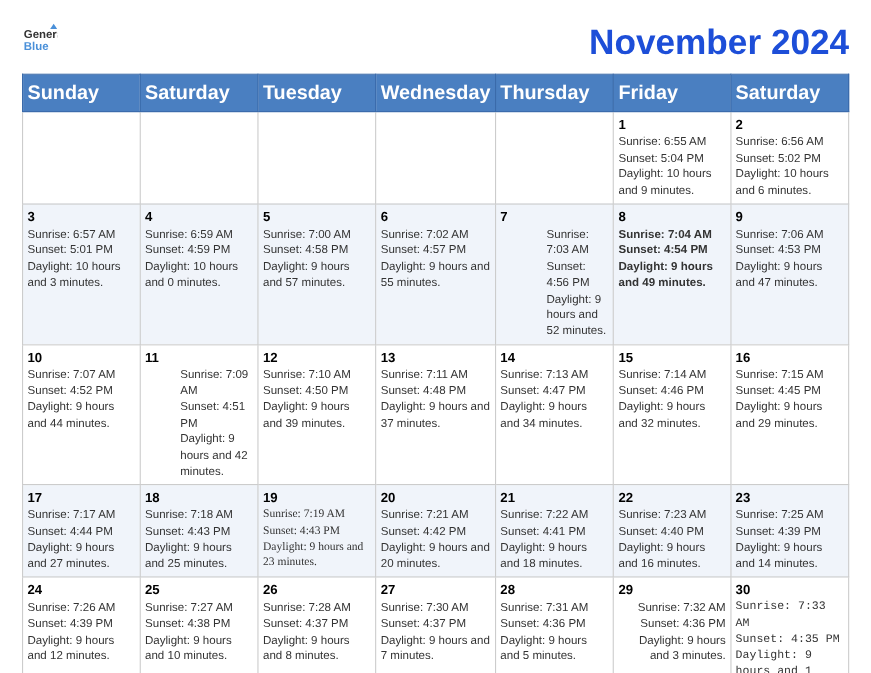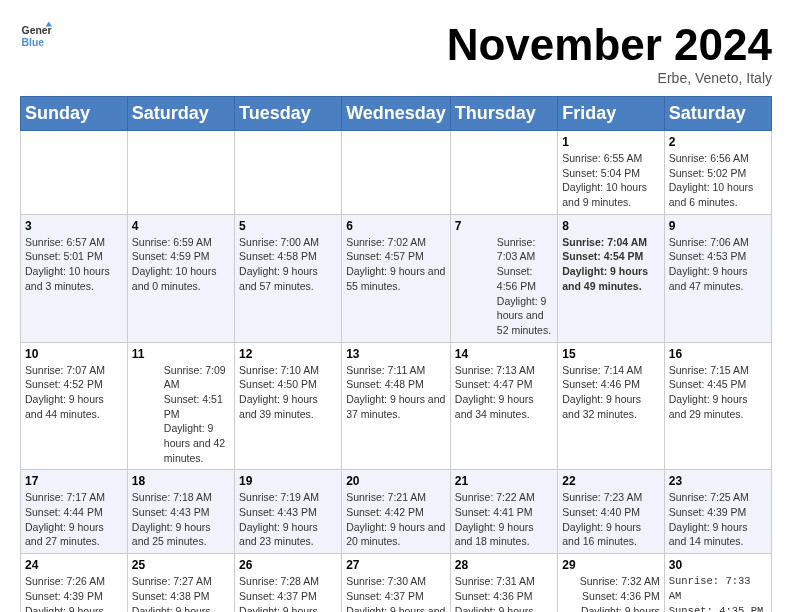--- a/index.html
+++ b/index.html
@@ -22,23 +22,23 @@
       gap: 4px;
     }
     .logo-icon {
       width: 32px;
       height: 32px;
     }
     .title-block {
       text-align: right;
     }
     .month-title {
-      font-size: 44px;
+      font-size: 32px;
       font-weight: bold;
-      color: #000000;
+      color: #1d4ed8;
     }
     .location {
       font-size: 14px;
       color: #555;
     }
     table {
       width: 100%;
       border-collapse: collapse;
       font-size: 11px;
     }
@@ -85,21 +85,20 @@
 <div class="header">
   <div class="logo">
     <svg class="logo-icon" viewBox="0 0 40 40">
       <text x="2" y="18" font-size="13" font-weight="bold" fill="#333" font-family="Arial">General</text>
       <text x="2" y="32" font-size="13" font-weight="bold" fill="#4a90d9" font-family="Arial">Blue</text>
       <polygon points="32,8 40,8 36,2" fill="#4a90d9"></polygon>
     </svg>
   </div>
   <div class="title-block">
     <div class="month-title">November 2024</div>
-    <div class="location">Erbe, Veneto, Italy</div>
   </div>
 </div>
 
 <table>
   <thead>
     <tr>
     <th>Sunday</th>
         <th>Saturday</th>
         <th>Tuesday</th>
         <th>Wednesday</th>
@@ -224,21 +223,21 @@
 Daylight: 9 hours and 27 minutes.</div>
         </td>
         <td>
           <span class="day-number">18</span>
           <div class="day-info" style="white-space: pre-line;">Sunrise: 7:18 AM
 Sunset: 4:43 PM
 Daylight: 9 hours and 25 minutes.</div>
         </td>
         <td>
           <span class="day-number">19</span>
-          <div class="day-info" style="white-space: pre-line;">Sunrise: 7:19 AM
+          <div class="day-info" style="white-space: pre-line; font-family: Liberation Serif, serif;">Sunrise: 7:19 AM
 Sunset: 4:43 PM
 Daylight: 9 hours and 23 minutes.</div>
         </td>
         <td>
           <span class="day-number">20</span>
           <div class="day-info" style="white-space: pre-line;">Sunrise: 7:21 AM
 Sunset: 4:42 PM
 Daylight: 9 hours and 20 minutes.</div>
         </td>
         <td>

